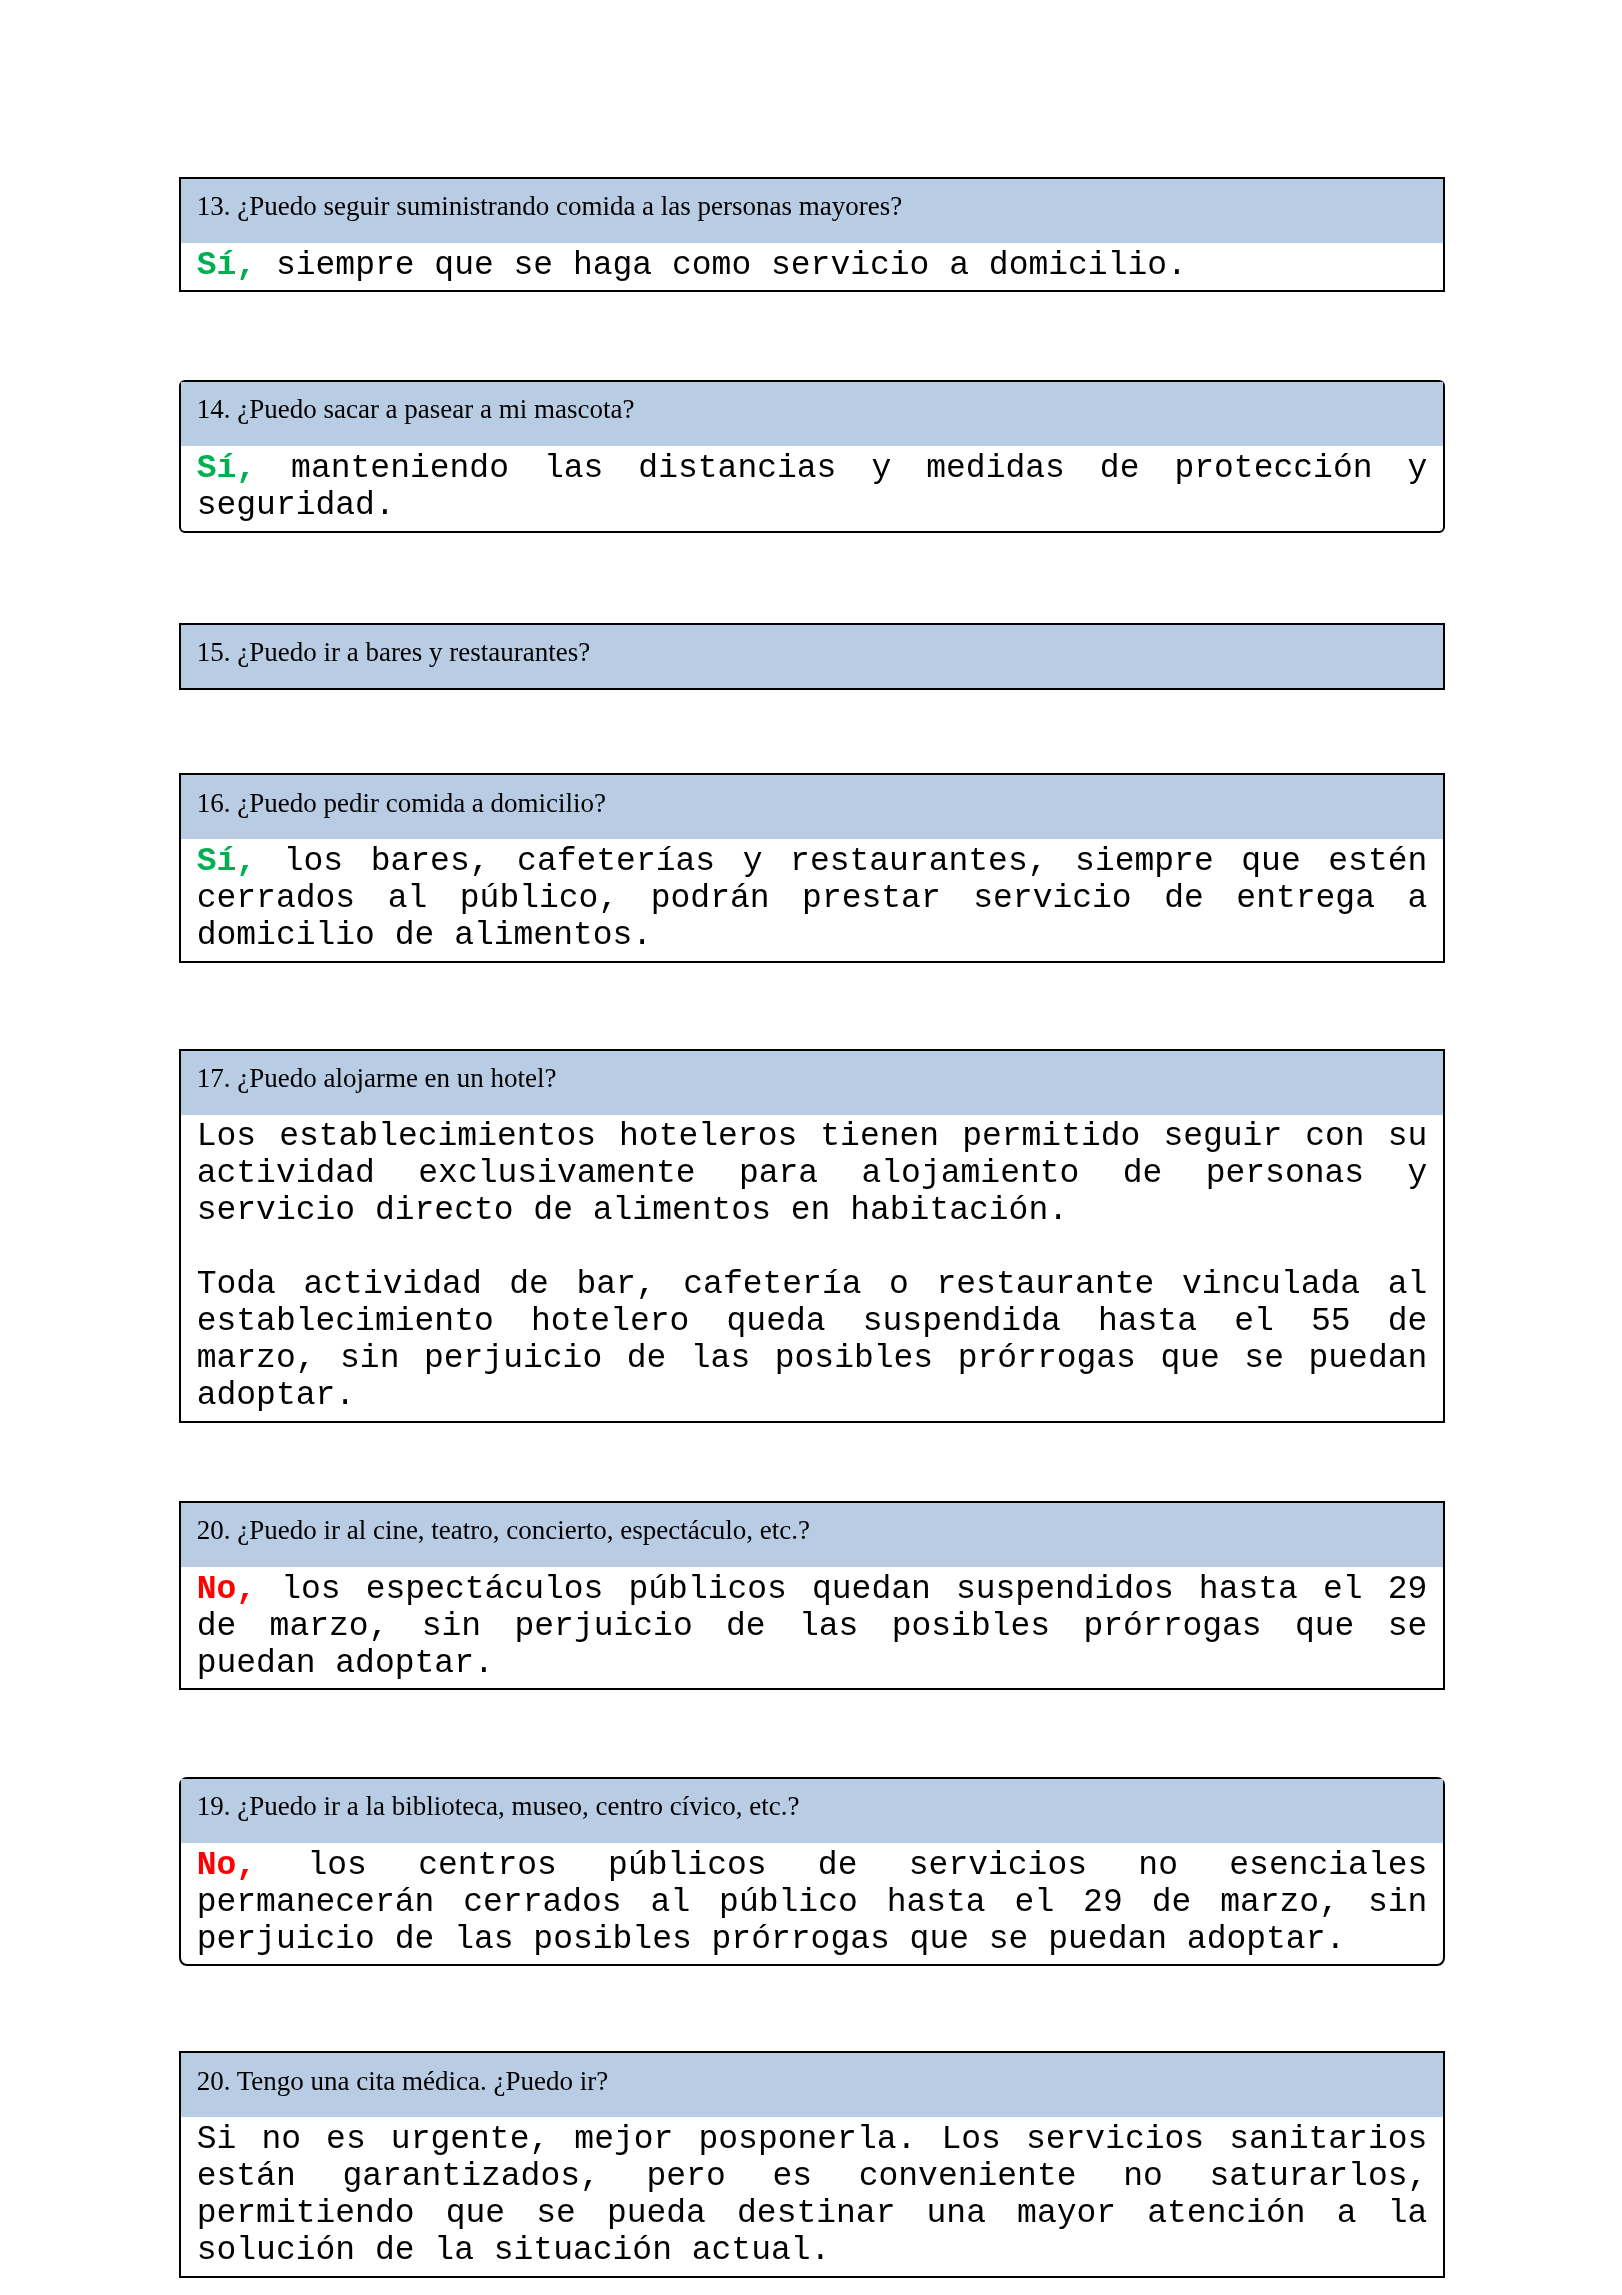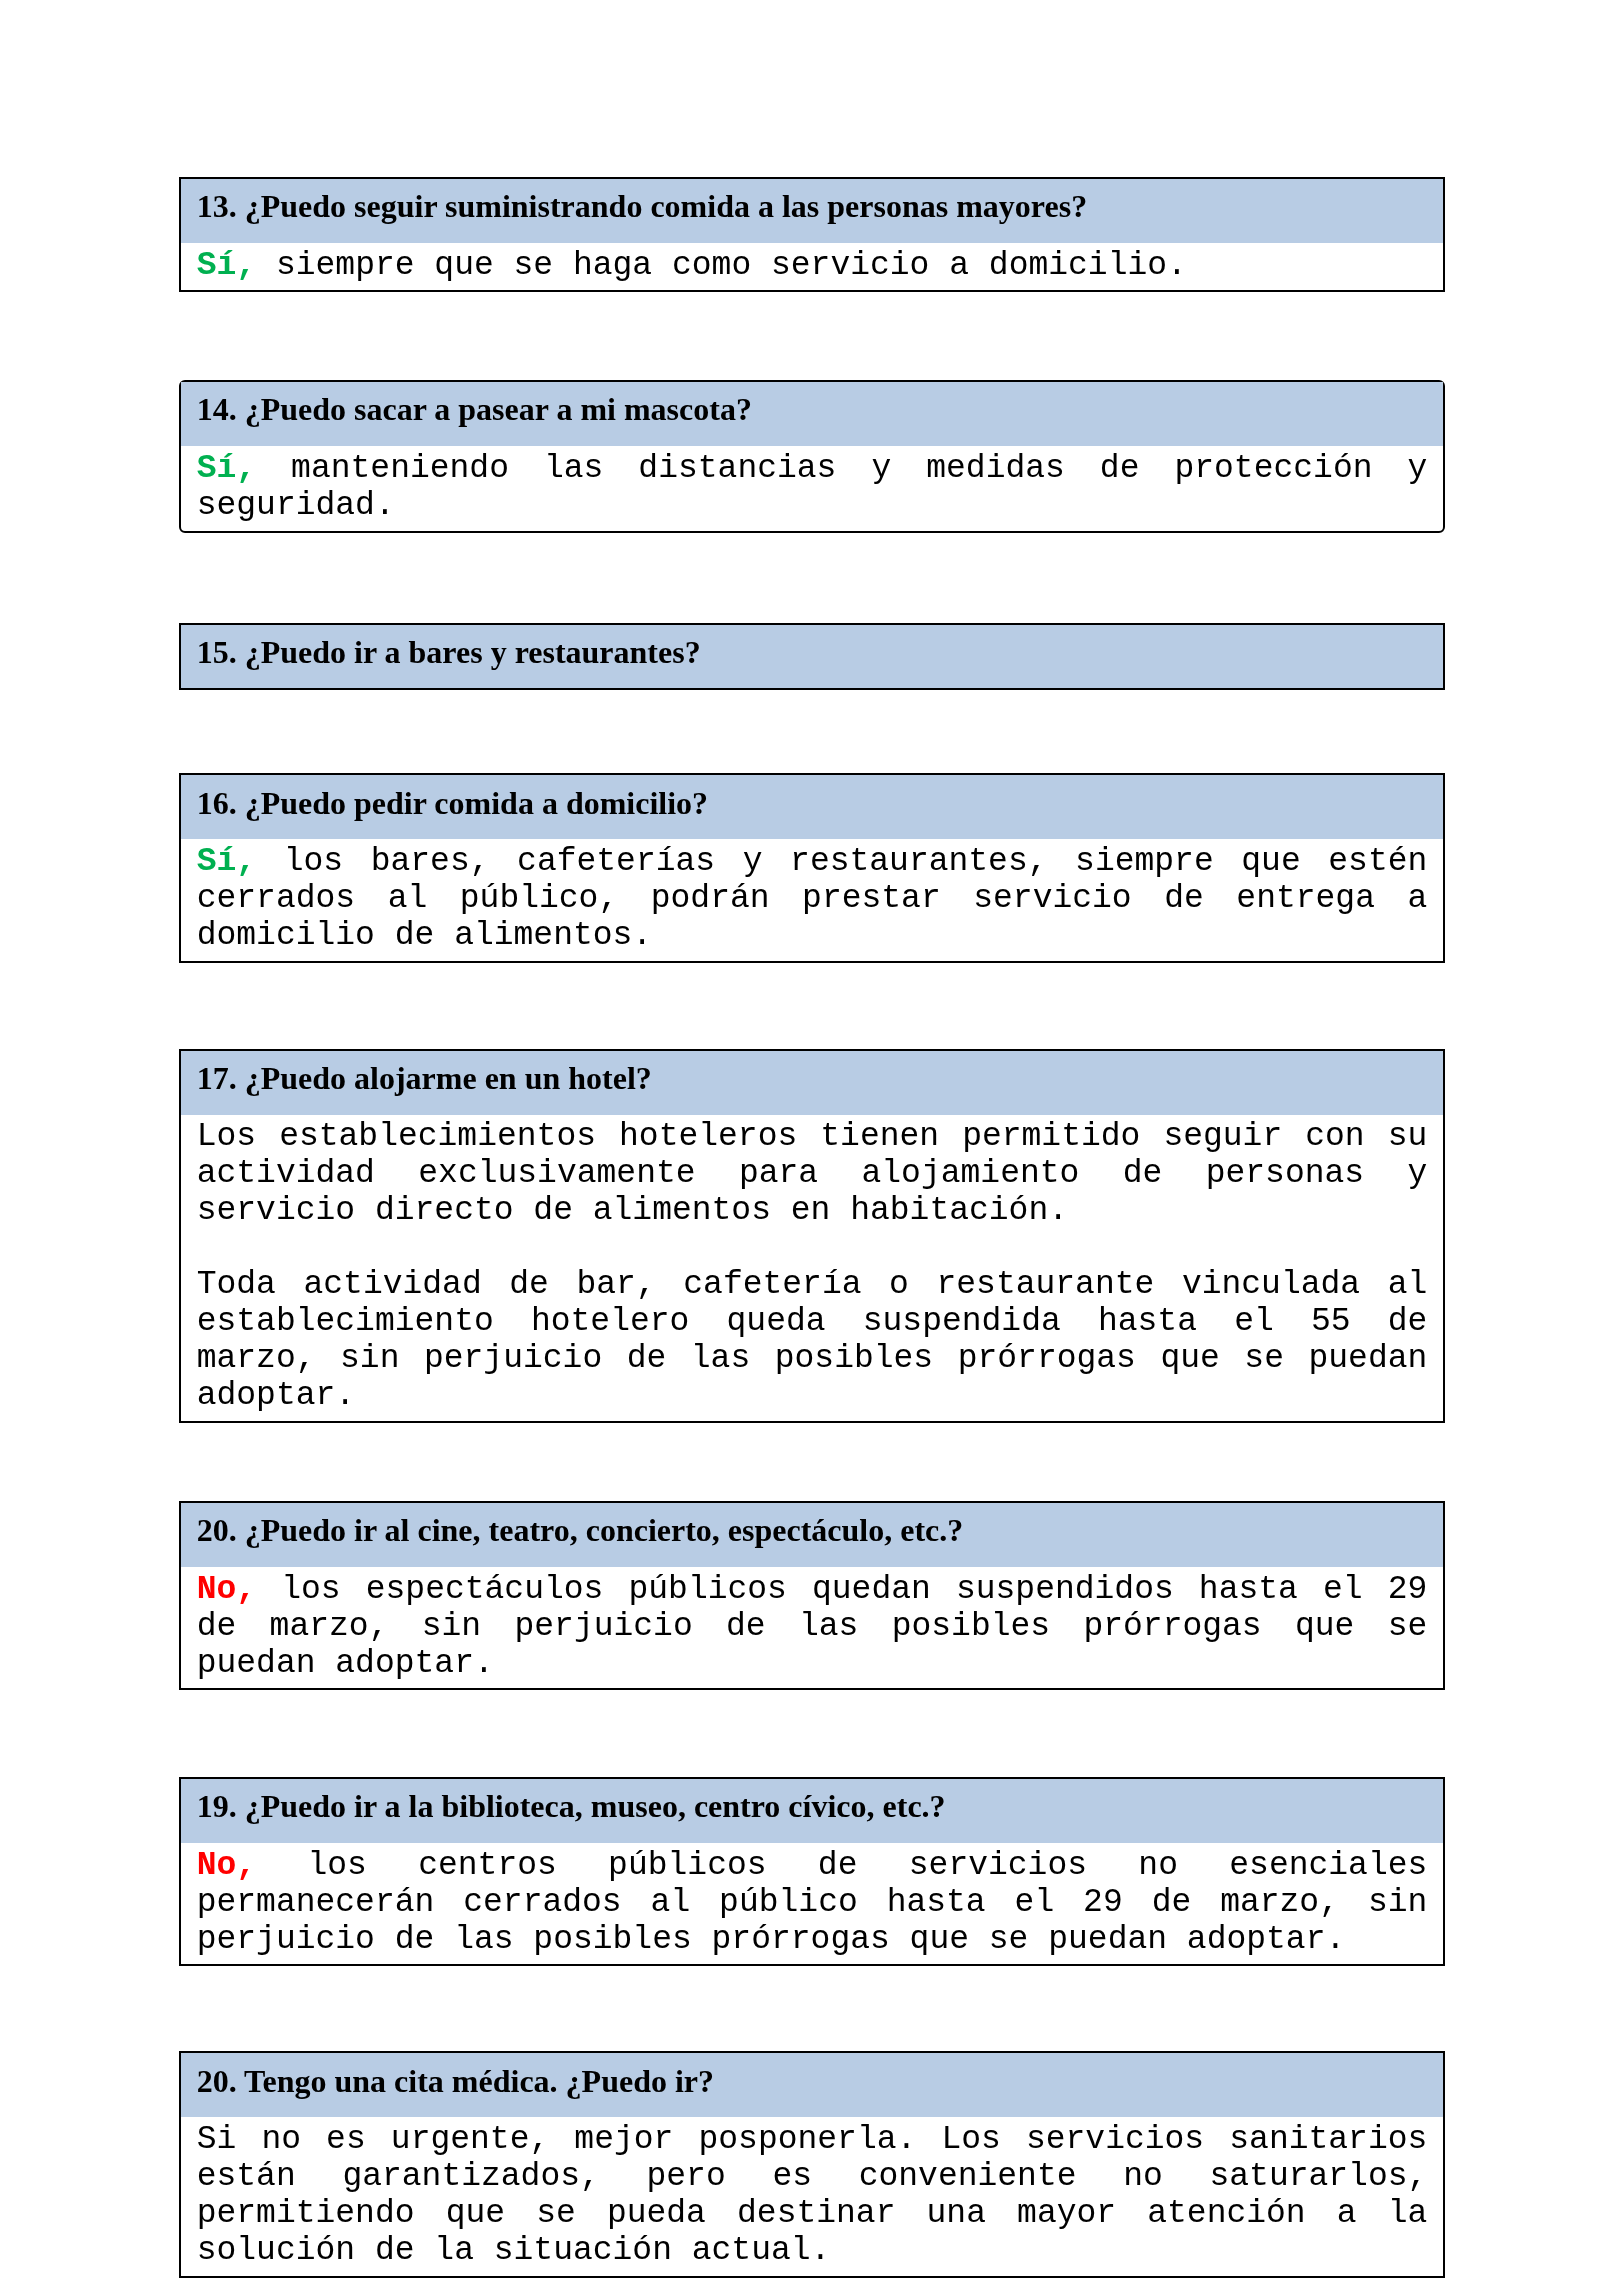--- a/index.html
+++ b/index.html
@@ -16,22 +16,22 @@
   }
   .qa-block {
     border: 2.6px solid var(--border-color, #000000);
     background: #ffffff;
   }
   .qa-header {
     background: var(--header-bg, #b8cce4);
     padding: 9.2px 15.7px 17.7px 15.7px;
   }
   .qa-title {
-    font-weight: bold;
-    font-size: 32px;
+    font-weight: normal;
+    font-size: 27px;
     line-height: 37px;
     letter-spacing: 0;
     margin-top: 38px;
   }
   .qa-body {
     padding: 3.9px 15.7px 6.5px 15.7px;
     font-family: Liberation Mono, monospace;
   }
   .qa-par {
     margin: 0;
@@ -43,21 +43,21 @@
   .lead { font-weight: bold; }
   .lead.yes { color: var(--yes-color, #00b050); }
   .lead.no  { color: var(--no-color, #ff0000); }
   
   .qa-block:nth-of-type(1) { margin-bottom: 88px; }
   .qa-block:nth-of-type(2) { margin-bottom: 90px; border-radius: 6px; }
   .qa-block:nth-of-type(3) { margin-bottom: 83px; }
   .qa-block:nth-of-type(4) { margin-bottom: 86px; }
   .qa-block:nth-of-type(5) { margin-bottom: 78px; }
   .qa-block:nth-of-type(6) { margin-bottom: 87px; }
-  .qa-block:nth-of-type(7) { margin-bottom: 85px; }
+  .qa-block:nth-of-type(7) { margin-bottom: 85px; border-radius: 8px; }
   .qa-block:nth-of-type(8) { margin-bottom: 0; }
 </style>
 </head>
 <body>
 
 <div class="page" style="--header-bg: #b8cce4; --border-color: #000000; --yes-color: #00b050; --no-color: #ff0000;">
   <main id="faq-list">
   <section class="qa-block">
     <header class="qa-header">
       <span class="qa-title">13. ¿Puedo seguir suministrando comida a las personas mayores?</span>

